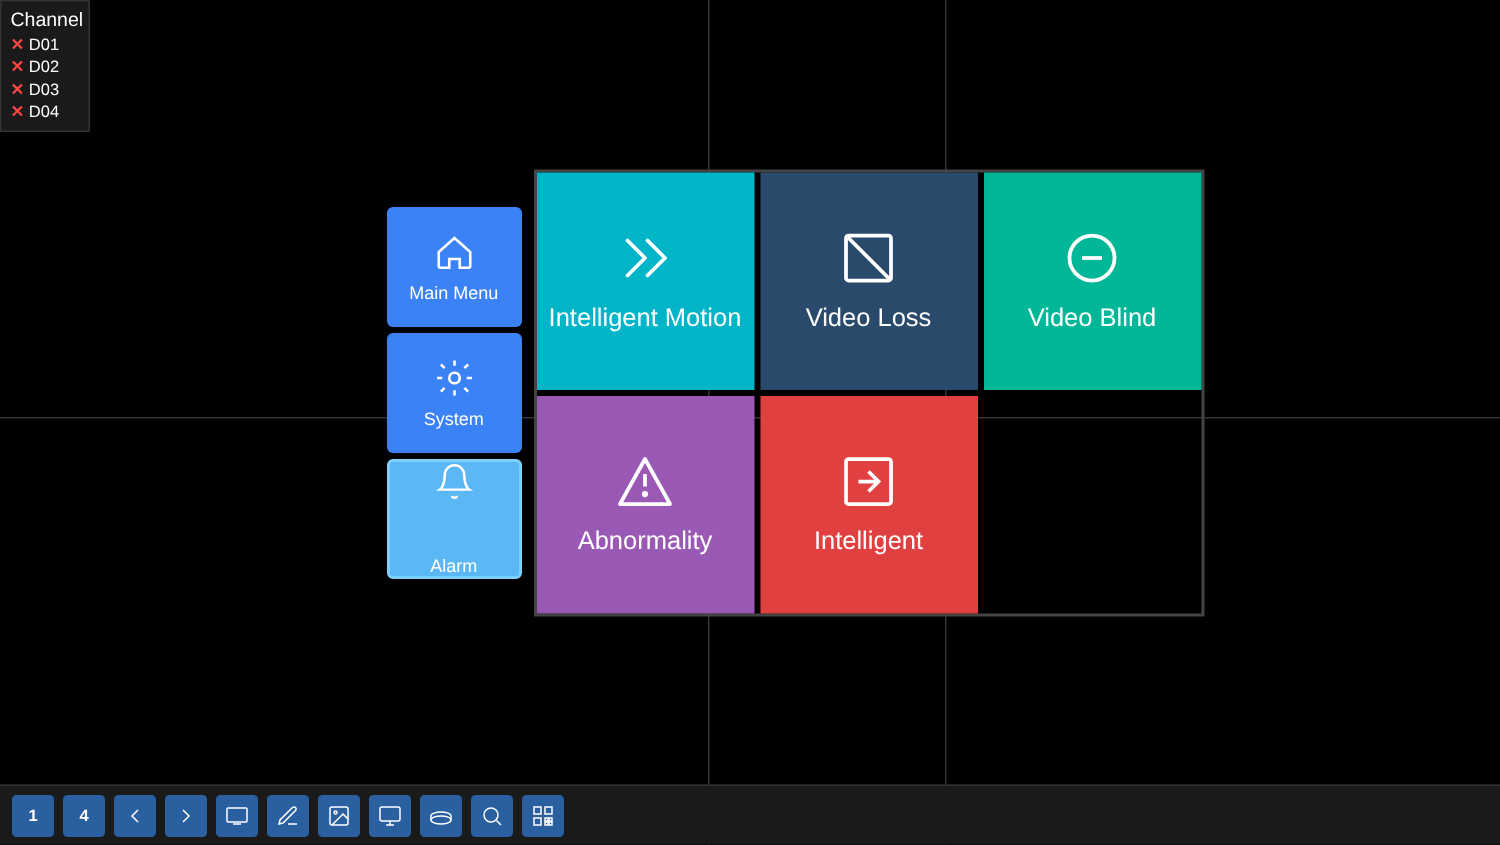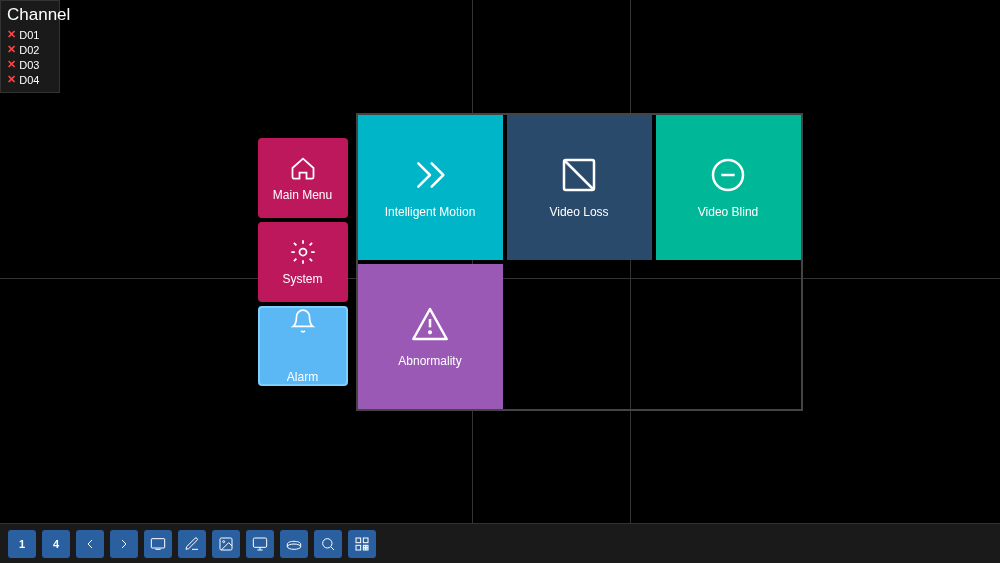--- a/index.html
+++ b/index.html
@@ -31,21 +31,21 @@
       position: absolute;
       top: 0; left: 0;
       width: 60px;
       background: #1a1a1a;
       border: 1px solid #333;
       padding: 4px 6px;
       z-index: 10;
     }
     #channel-panel .ch-title {
       color: #fff;
-      font-size: 17px;
+      font-size: 13px;
       margin-bottom: 3px;
     }
     .ch-item {
       display: flex;
       align-items: center;
       font-size: 11px;
       color: #fff;
       margin-bottom: 2px;
     }
     .ch-x {
@@ -69,21 +69,21 @@
     #left-menu {
       display: flex;
       flex-direction: column;
       gap: 4px;
       margin-right: 8px;
     }
 
     .menu-tile {
       width: 90px;
       height: 80px;
-      background: #be185d;
+      background: #3b82f6;
       border-radius: 4px;
       display: flex;
       flex-direction: column;
       align-items: center;
       justify-content: center;
       cursor: pointer;
       color: #fff;
       font-size: 12px;
       gap: 6px;
     }
@@ -109,21 +109,21 @@
       border: 2px solid #444;
     }
 
     .grid-tile {
       display: flex;
       flex-direction: column;
       align-items: center;
       justify-content: center;
       cursor: pointer;
       color: #fff;
-      font-size: 12px;
+      font-size: 17px;
       gap: 10px;
       position: relative;
     }
     .grid-tile svg {
       width: 40px;
       height: 40px;
       stroke: #fff;
       fill: none;
       stroke-width: 1.5;
     }
@@ -255,20 +255,28 @@
 
     <div class="grid-tile tile-purple">
       <svg viewBox="0 0 24 24">
         <path d="M12 3L2 21h20L12 3z" stroke-linejoin="round"></path>
         <line x1="12" y1="9" x2="12" y2="14"></line>
         <circle cx="12" cy="17" r="0.5" fill="#fff"></circle>
       </svg>
       <span>Abnormality</span>
     </div>
 
+    <div class="grid-tile tile-red">
+      <svg viewBox="0 0 24 24">
+        <rect x="3" y="3" width="18" height="18" rx="1"></rect>
+        <line x1="8" y1="12" x2="16" y2="12"></line>
+        <polyline points="12 8 16 12 12 16"></polyline>
+      </svg>
+      <span>Intelligent</span>
+    </div>
 
   </div>
 </div>
 
 <div id="taskbar">
 
   <div class="taskbar-btn num">
     <span>1</span>
   </div>
   <div class="taskbar-btn num">

